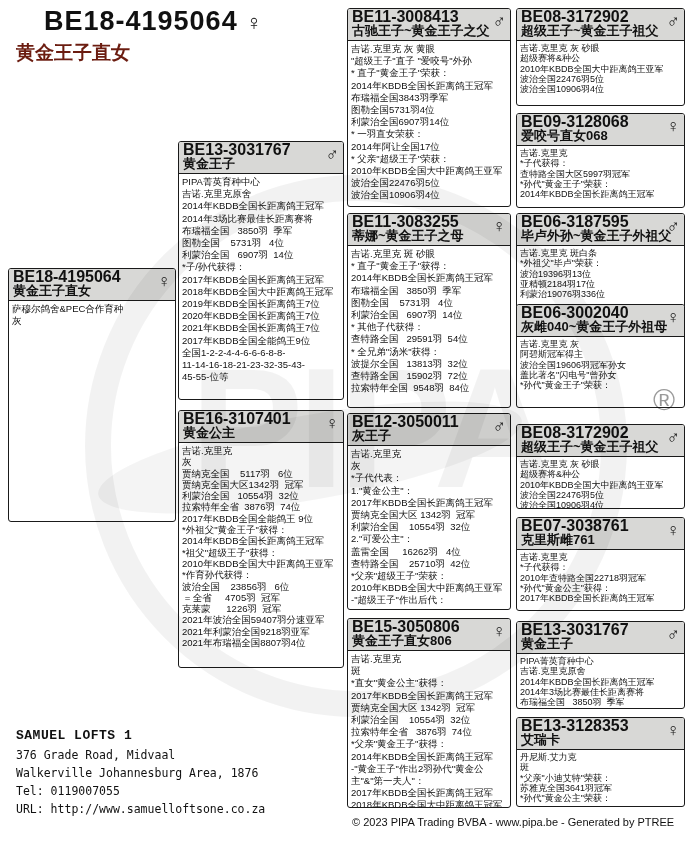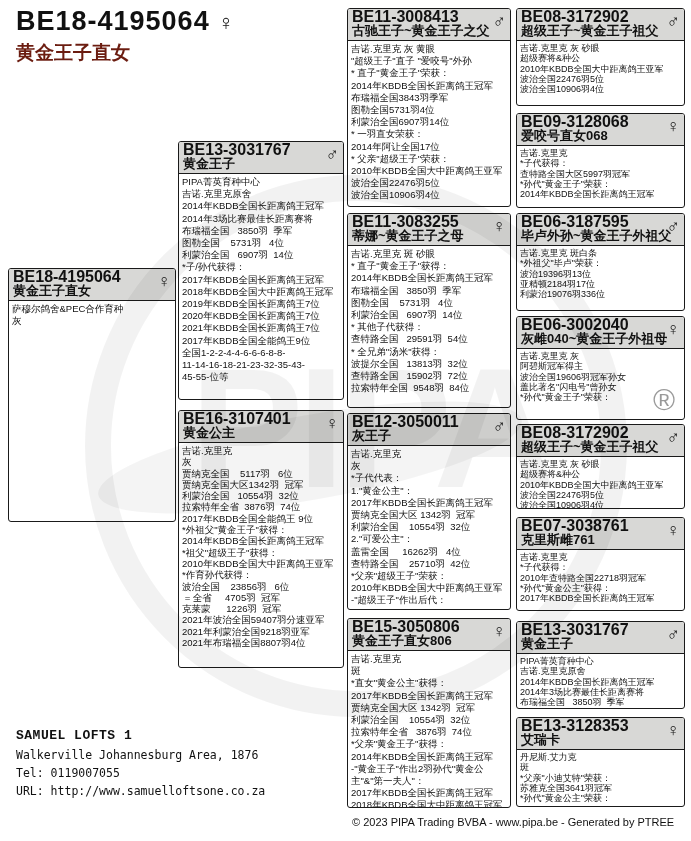--- a/index.html
+++ b/index.html
@@ -5,21 +5,21 @@
   html,body{margin:0;padding:0;}
   body{
     width:691px;height:841px;position:relative;background:#ffffff;
     font-family:"Liberation Sans","DejaVu Sans",sans-serif;color:#111;
     overflow:hidden;
   }
   .page{position:absolute;inset:0;overflow:hidden;}
 
   
   .title-block{position:absolute;left:16px;top:6px;}
-  .main-title{font-size:27px;font-weight:bold;letter-spacing:1px;white-space:nowrap;}
+  .main-title{font-size:27px;font-weight:bold;letter-spacing:1px;white-space:nowrap;margin-left:28px;}
   .main-title .gender{font-size:22px;font-weight:bold;margin-left:8px;}
   .sub-title{font-size:19px;font-weight:bold;margin-top:3px;}
 
   
   .box{position:absolute;border:1.6px solid #1a1a1a;border-radius:3px;background:#fff;overflow:hidden;box-sizing:border-box;}
   .box-header{background:#d8d8d6;border-bottom:1.6px solid #1a1a1a;padding:1px 20px 2px 4px;position:relative;}
   .box-id{font-weight:bold;font-size:16px;line-height:14px;white-space:nowrap;}
   .box-name{font-weight:bold;font-size:13px;line-height:14px;white-space:nowrap;}
   .box-gender{position:absolute;right:4px;top:3px;font-size:18px;font-weight:bold;line-height:18px;}
   .box-body{padding:2px 3px;font-size:9.5px;line-height:12.2px;}
@@ -239,21 +239,21 @@
       <div class="box-gender">♂</div>
     </div>
     <div class="box-body compact">
           <div class="line">吉诺.克里克 斑白条</div>
           <div class="line">*外祖父"毕卢"荣获：</div>
           <div class="line">波治19396羽13位</div>
           <div class="line">亚精顿2184羽17位</div>
           <div class="line">利蒙治19076羽336位</div>
         </div>
   </div>
-      <div class="box" style="left: 516px; top: 316px; width: 169px; height: 104px;">
+      <div class="box" style="left: 516px; top: 304px; width: 169px; height: 104px;">
     <div class="box-header">
       <div class="box-id">BE06-3002040</div>
       <div class="box-name">灰雌040~黄金王子外祖母</div>
       <div class="box-gender">♀</div>
     </div>
     <div class="box-body compact">
           <div class="line">吉诺.克里克 灰</div>
           <div class="line">阿碧斯冠军得主</div>
           <div class="line">波治全国19606羽冠军孙女</div>
           <div class="line">盖比著名"闪电号"曾孙女</div>
@@ -319,20 +319,21 @@
     </div>
 
   <div class="wm wm-ring"></div>
   <div class="wm wm-swoosh"></div>
   <div class="wm wm-text">PIPA</div>
   <div class="wm wm-reg">®</div>
 
   <div class="contact">
     <div class="loft-name">SAMUEL LOFTS 1</div>
     <div id="contact-lines">
+        <div>376 Grade Road, Midvaal</div>
         <div>Walkerville Johannesburg Area, 1876</div>
         <div>Tel: 0119007055</div>
         <div>URL: http://www.samuelloftsone.co.za</div>
       </div>
   </div>
 
   <div class="footer">© 2023 PIPA Trading BVBA - www.pipa.be - Generated by PTREE</div>
 
 </div>
 

